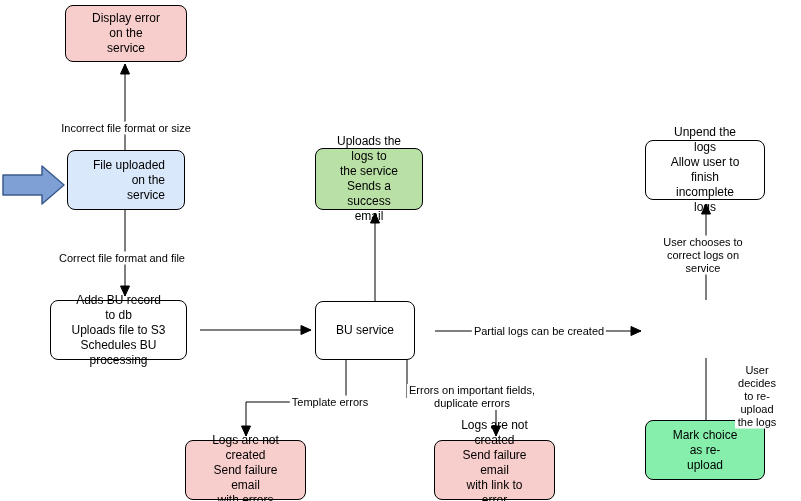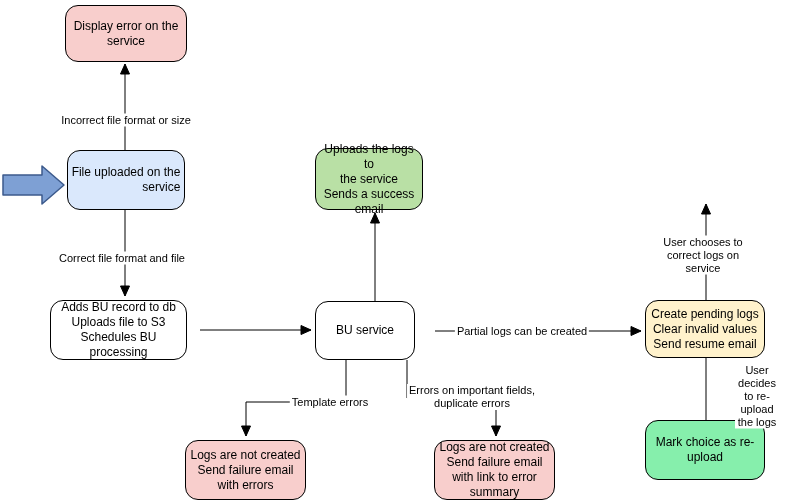--- a/index.html
+++ b/index.html
@@ -13,30 +13,30 @@
     overflow: hidden;
   }
   .canvas svg.wires {
     position: absolute;
     left: 0; top: 0;
   }
   .node {
     position: absolute;
     box-sizing: border-box;
     border: 1px solid #000000;
-    border-radius: 13px;
+    border-radius: 8px;
     background: #ffffff;
     display: flex;
     align-items: center;
     justify-content: center;
     text-align: center;
     white-space: pre-line;
     font-size: 12px;
     line-height: 15px;
-    padding: 2px;
+    padding: 19px;
   }
   .edge-label {
     position: absolute;
     transform: translate(-50%, -50%);
     background: #ffffff;
     font-size: 11px;
     line-height: 13px;
     white-space: pre-line;
     text-align: center;
     padding: 0 2px;
@@ -77,43 +77,43 @@
 Uploads file to S3
 Schedules BU processing</div>
 
   <div class="node" style="left: 315px; top: 148px; width: 108px; height: 62px; background-color: rgb(185, 224, 165);">Uploads the logs to
 the service
 Sends a success
 email</div>
 
   <div class="node" style="left: 315px; top: 301px; width: 100px; height: 59px; background-color: rgb(255, 255, 255);">BU service</div>
 
+  <div class="node" style="left: 645px; top: 140px; width: 120px; height: 60px; background-color: rgb(255, 255, 255);">Unpend the logs
+Allow user to finish
+incomplete logs</div>
 
-  <div class="node" style="left: 645px; top: 300px; width: 120px; height: 58px; background-color: rgb(255, 242, 204);">Create pending logs
-Clear invalid values
-Send resume email</div>
 
   <div class="node" style="left: 645px; top: 420px; width: 120px; height: 60px; background-color: #86efac;">Mark choice as re-
 upload</div>
 
   <div class="node" style="left: 185px; top: 440px; width: 121px; height: 60px; background-color: rgb(248, 206, 204);">Logs are not created
 Send failure email
 with errors</div>
 
   <div class="node" style="left: 434px; top: 440px; width: 121px; height: 60px; background-color: rgb(248, 206, 204);">Logs are not created
 Send failure email
 with link to error
 summary</div>
 
-  <div class="edge-label" style="left:126px; top:120px;">Incorrect file format or size</div>
+  <div class="edge-label" style="left:126px; top:128px;">Incorrect file format or size</div>
 
   <div class="edge-label" style="left:122px; top:258px;">Correct file format and file</div>
 
 
-  <div class="edge-label" style="left:522px; top:331px;">Partial logs can be created</div>
+  <div class="edge-label" style="left:539px; top:331px;">Partial logs can be created</div>
 
   <div class="edge-label" style="left:330px; top:402px;">Template errors</div>
 
   <div class="edge-label" style="left:472px; top:397px;">Errors on important fields,
 duplicate errors</div>
 
   <div class="edge-label" style="left:703px; top:255px;">User chooses to correct logs on service</div>
 
   <div class="edge-label" style="left:709px; top:396px;margin-left:48px;">User decides to re-upload the logs</div>
 

